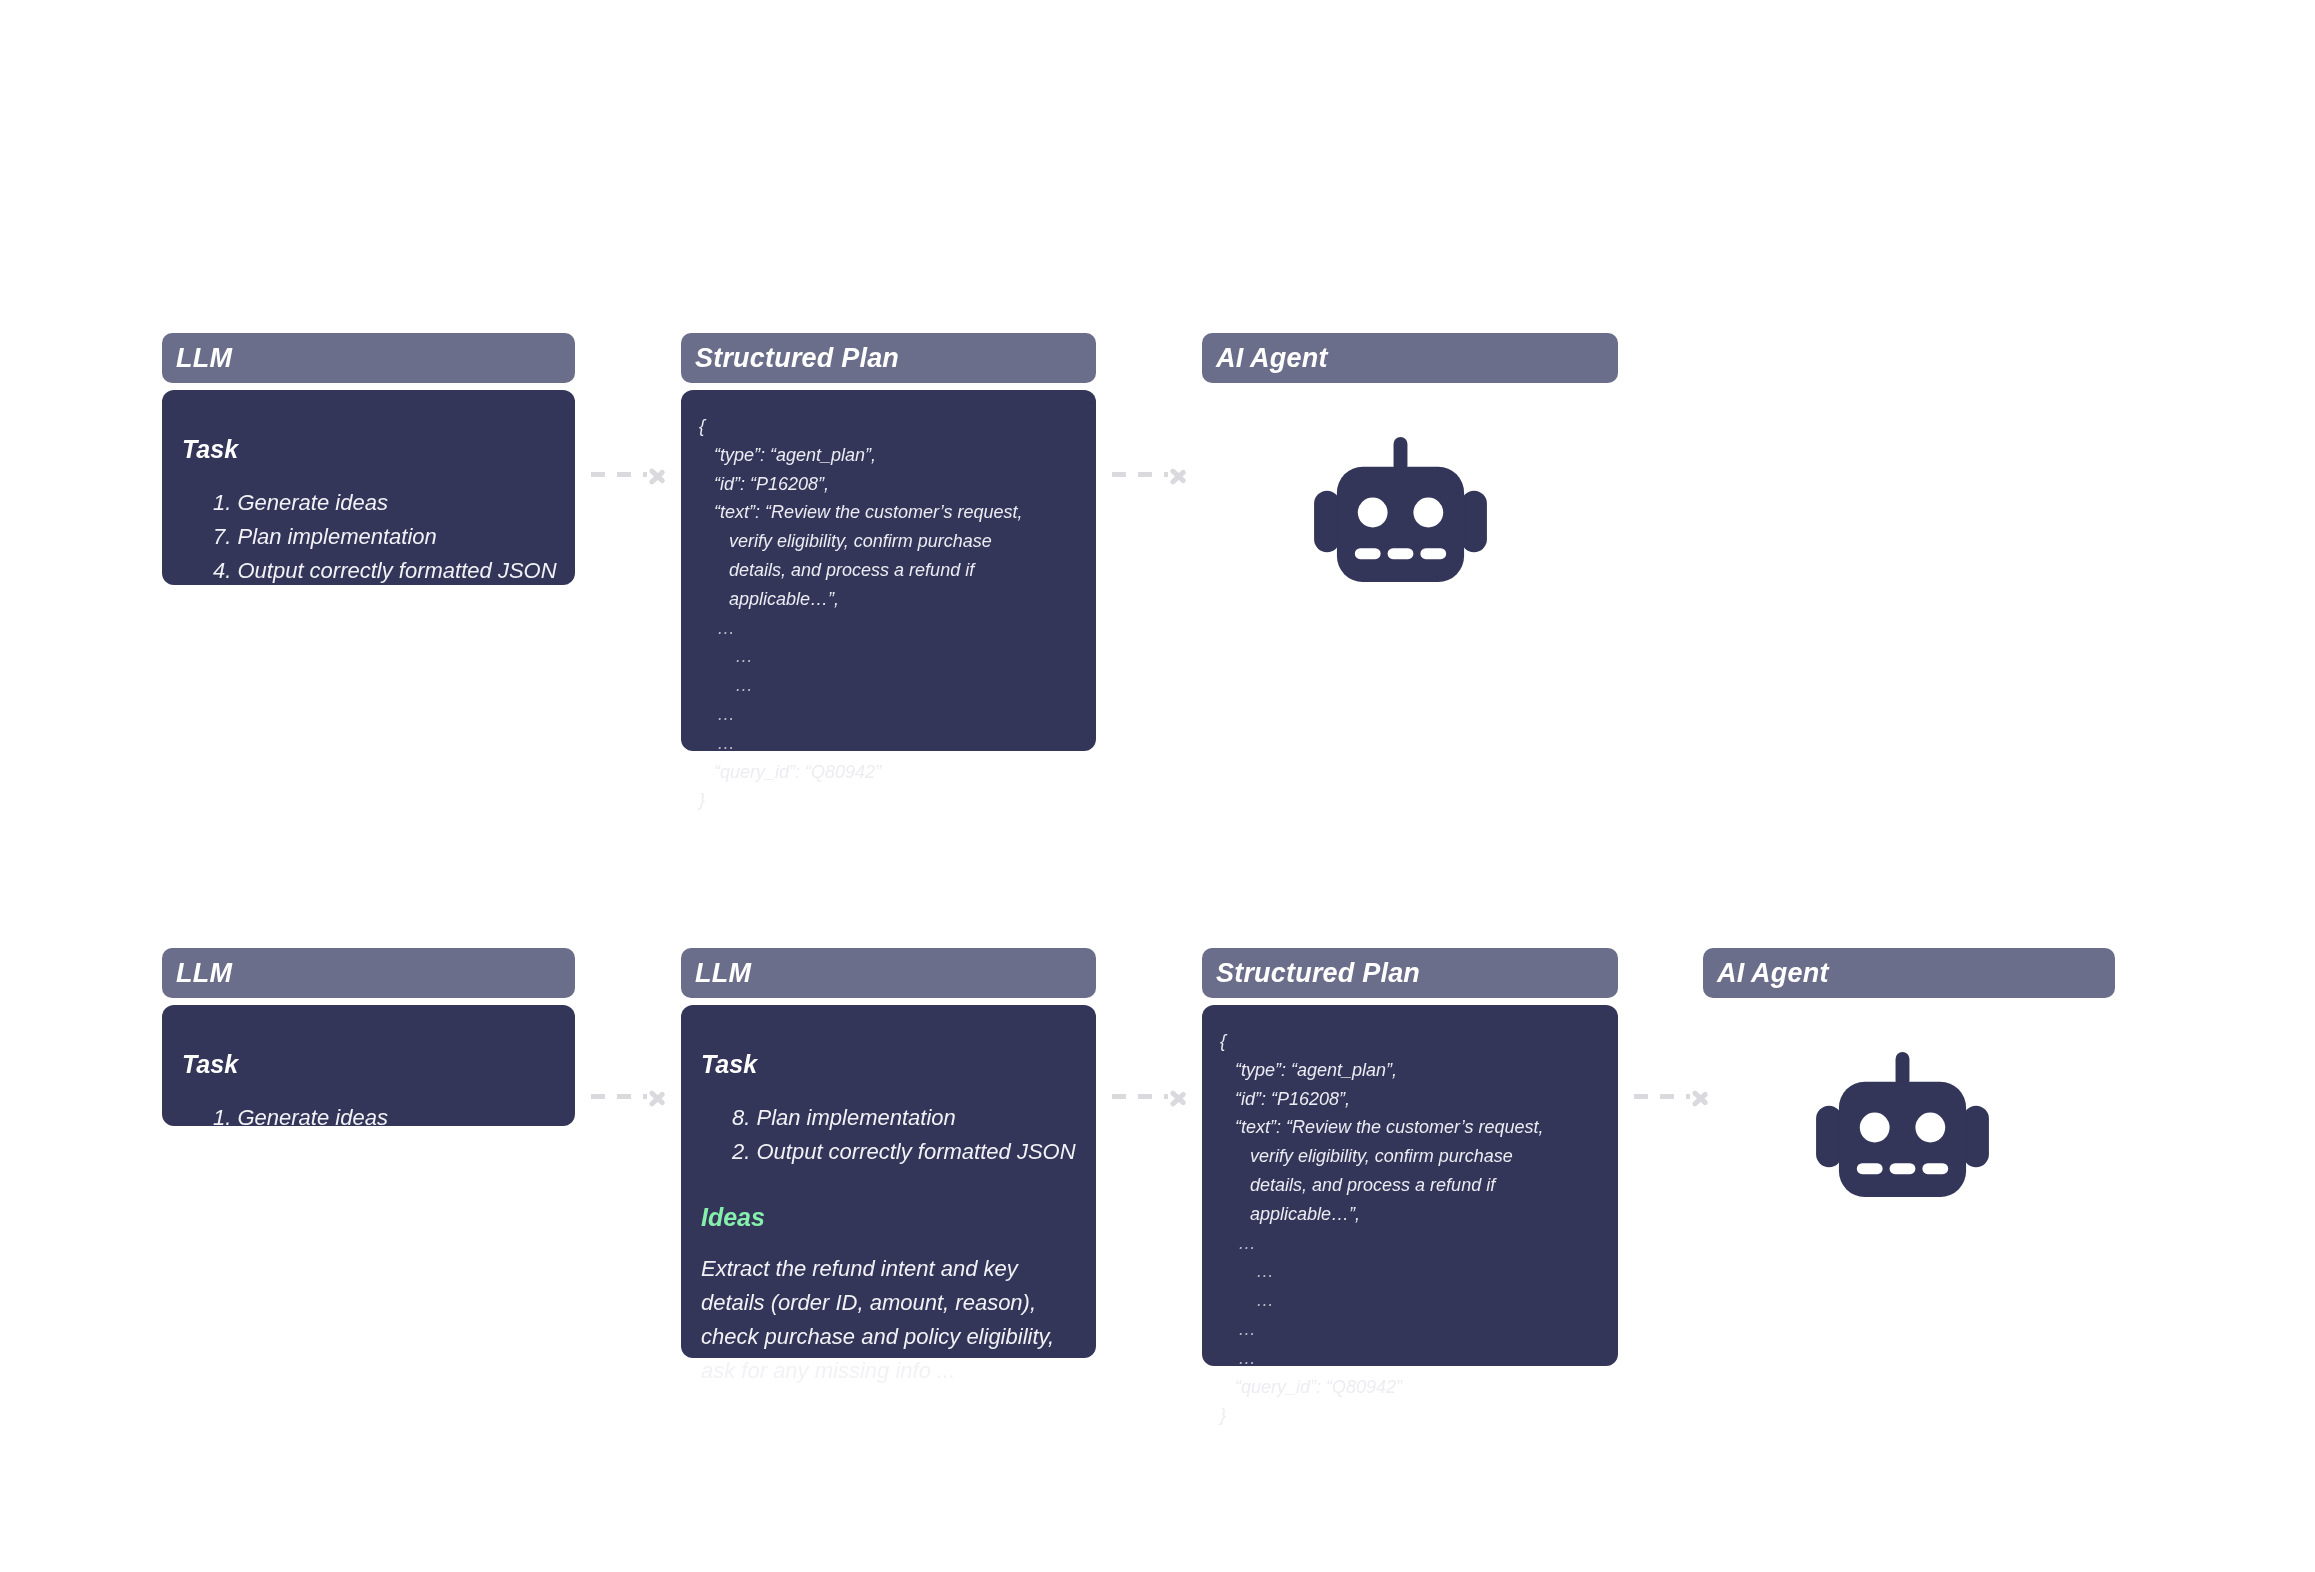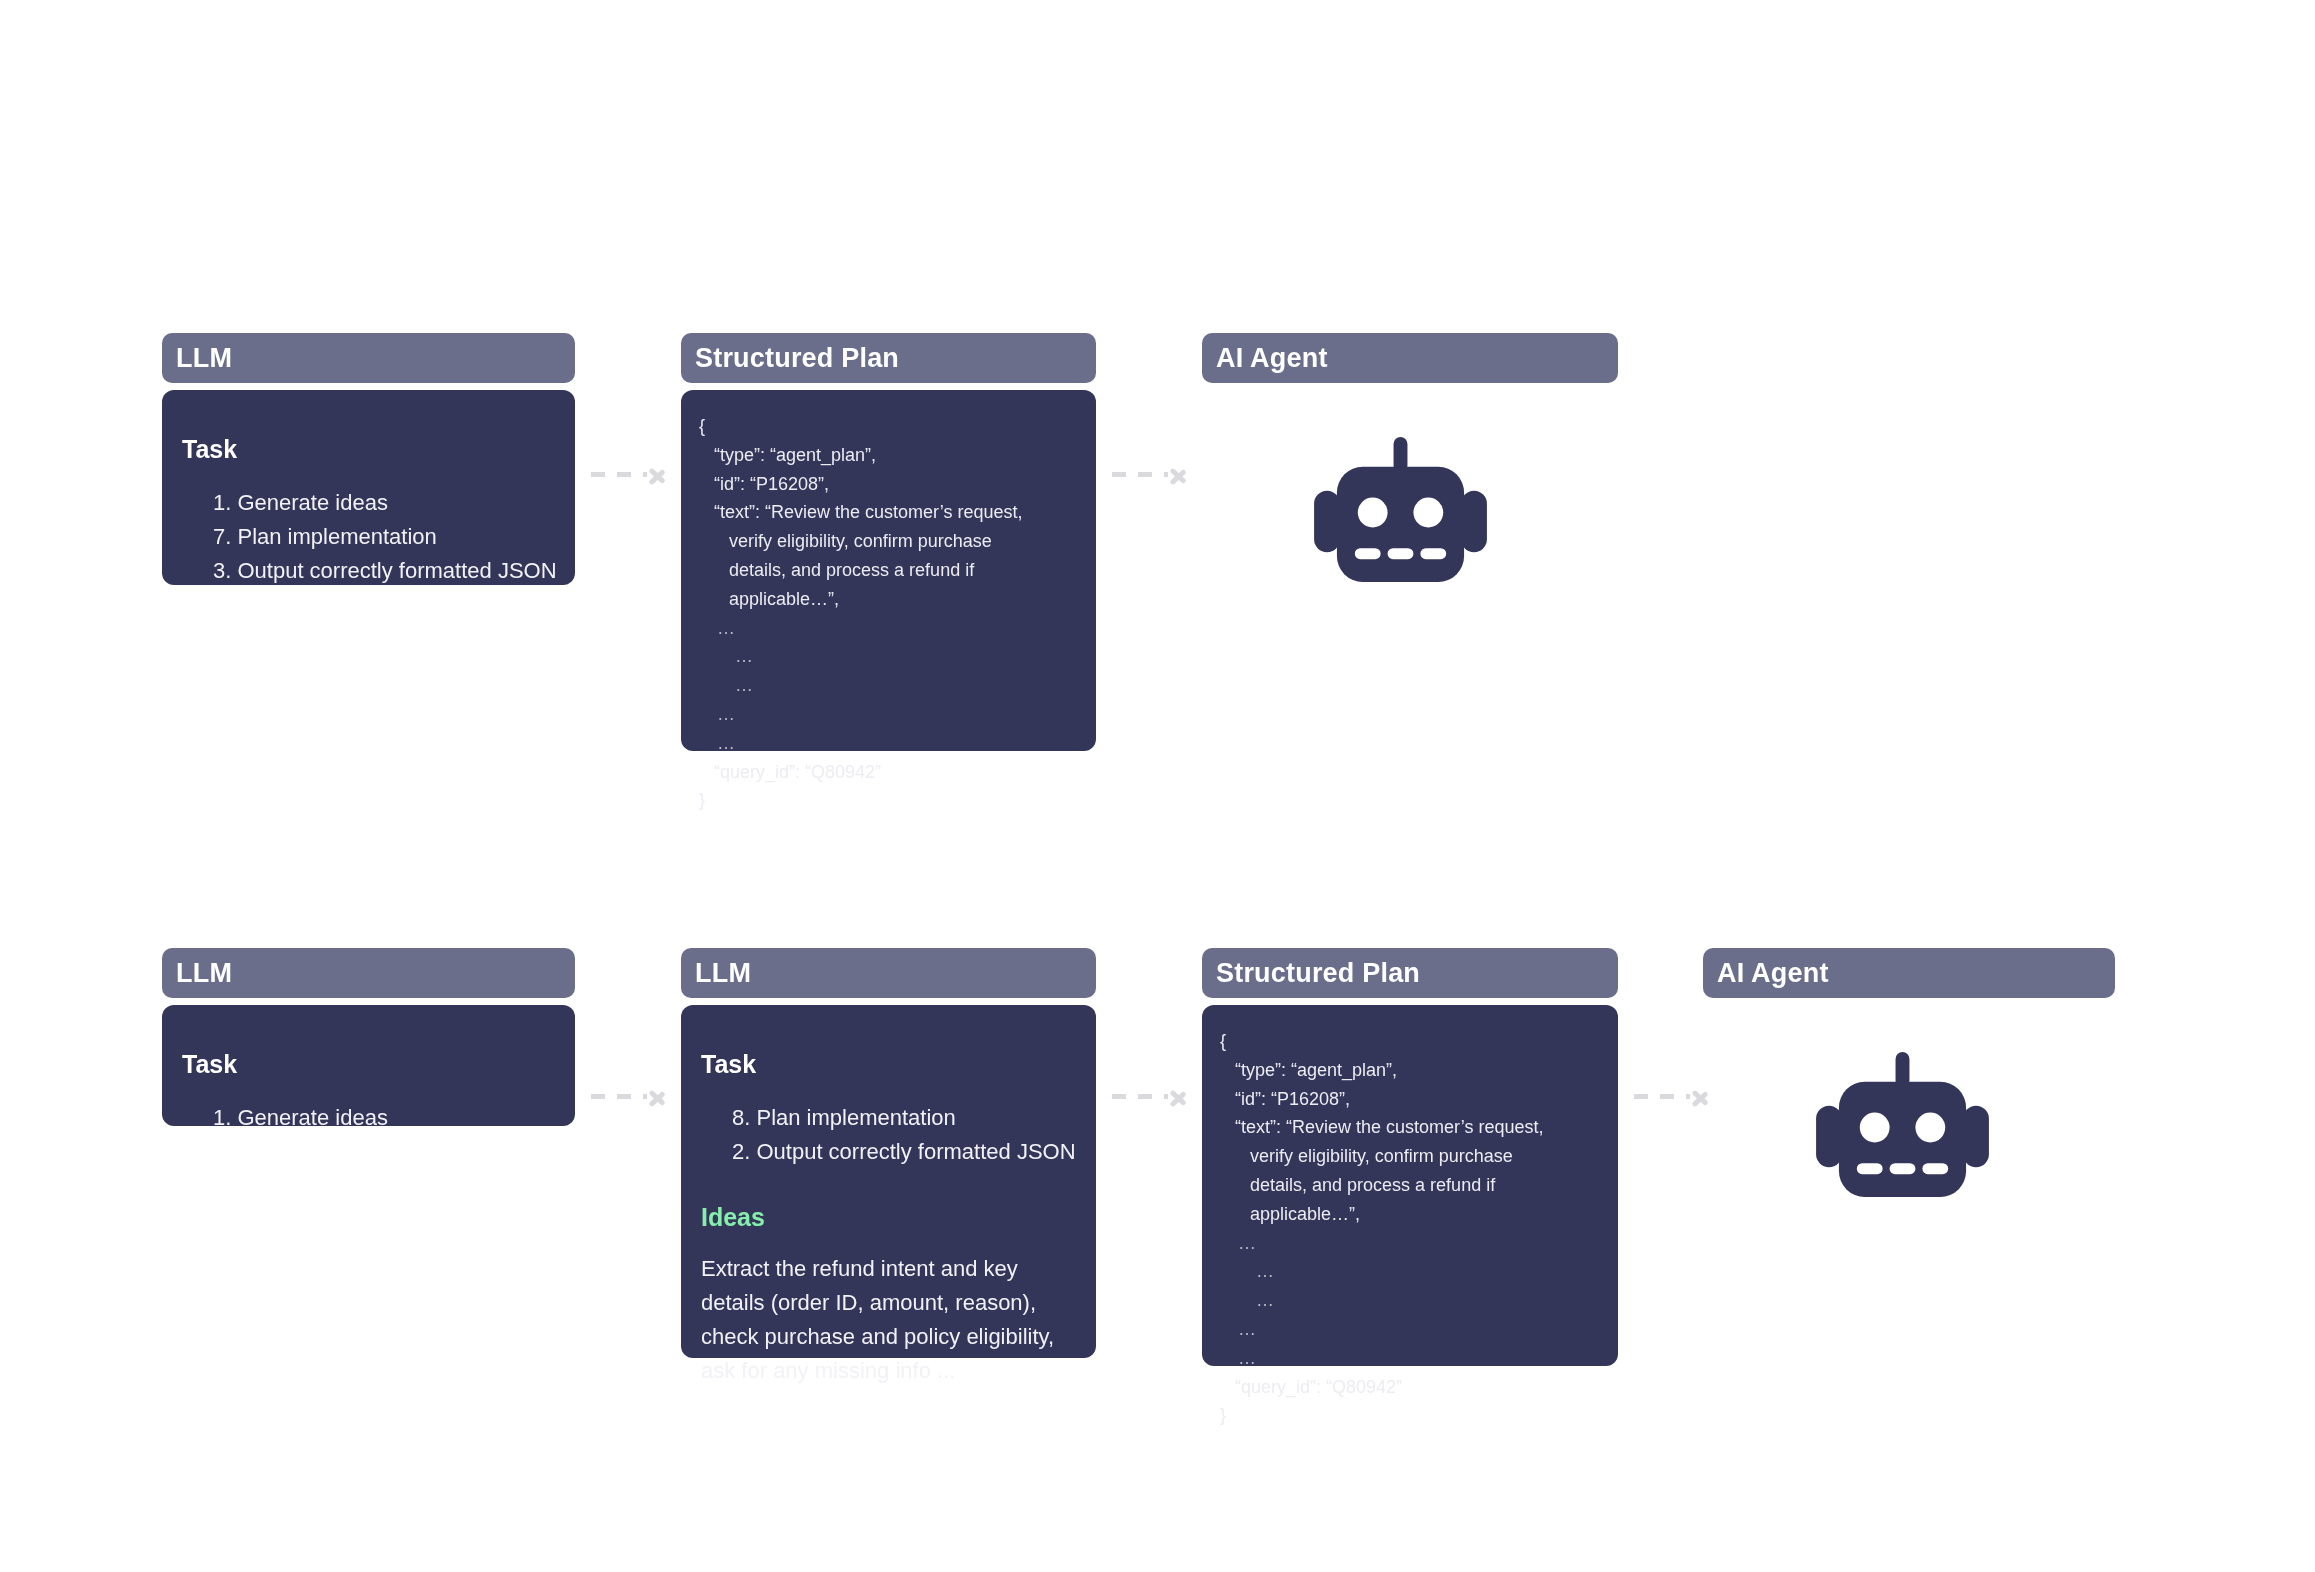--- a/index.html
+++ b/index.html
@@ -10,20 +10,21 @@
     background: #ffffff;
     font-family: "Liberation Sans", sans-serif;
     overflow: hidden;
   }
 
   #canvas {
     position: relative;
     width: 2315px;
     height: 1572px;
     background: #ffffff;
+    font-style: italic;
   }
 
   
   .col {
     position: absolute;
   }
 
   .hdr {
     background: #6b6e8a;
     border-radius: 10px;
@@ -133,21 +134,21 @@
 
   <div class="col" style="left:162px; top:333px; width:413px;">
     <div class="hdr">
       <span>LLM</span>
     </div>
     <div class="card" style="height:195px;">
       <div class="card-title">Task</div>
       <div class="task-list">
         <div>1. Generate ideas</div>
         <div>7. Plan implementation</div>
-        <div>3. Output correctly formatted JSON</div>
+        <div>4. Output correctly formatted JSON</div>
       </div>
     </div>
   </div>
 
   <div class="arrow" style="left:591px; top:461px; width:78px;">
     <div class="shaft"></div>
     <div class="head"></div>
   </div>
 
   <div class="col" style="left:681px; top:333px; width:415px;">

